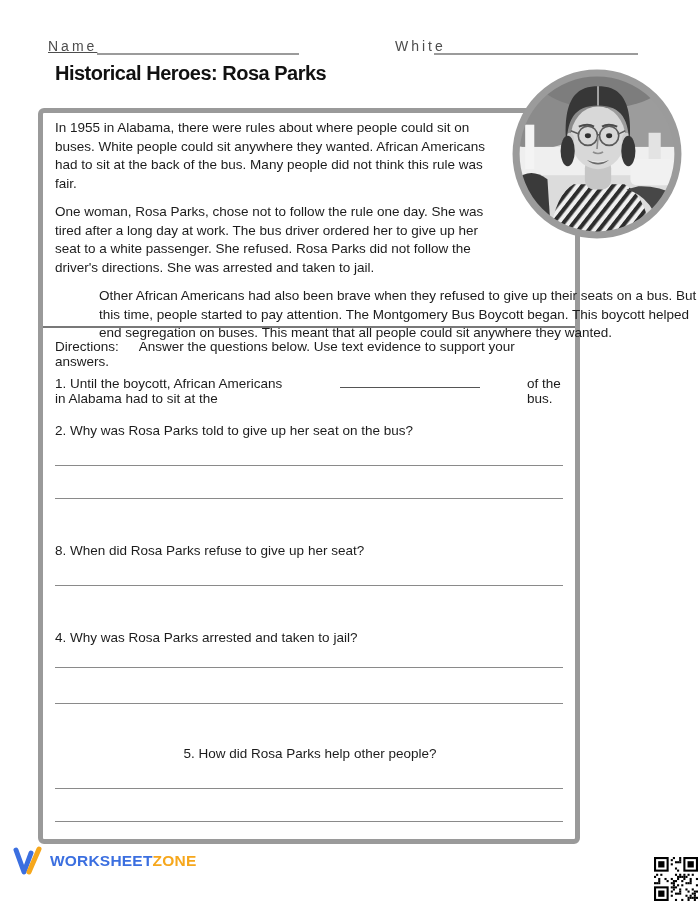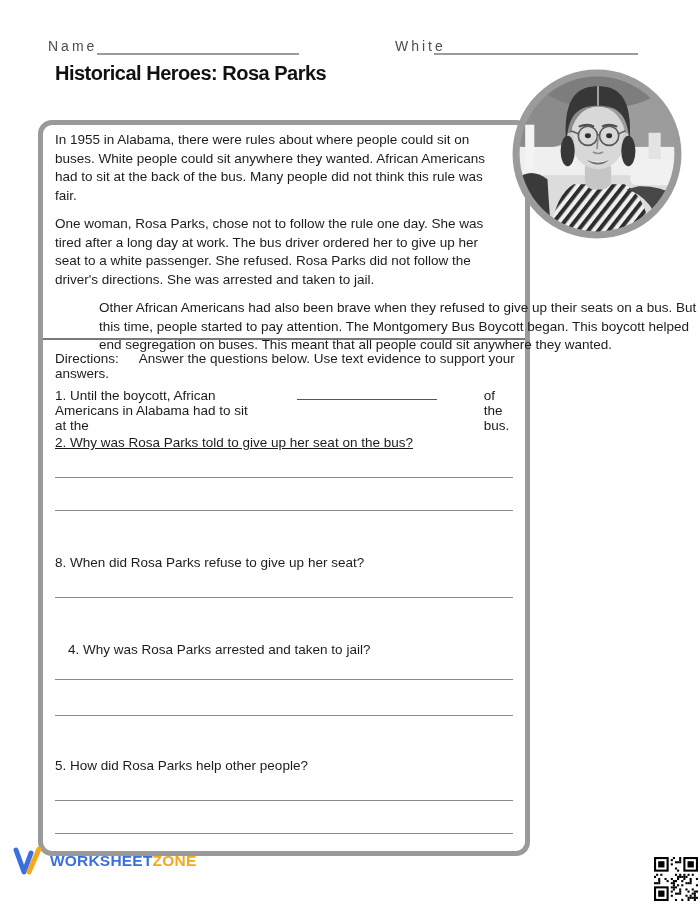--- a/index.html
+++ b/index.html
@@ -9,54 +9,54 @@
     --line-gray:#8a8a8a;
     --text-dark:#1c1c1c;
   }
   *{box-sizing:border-box;margin:0;padding:0;}
   html,body{background:#ffffff;}
   body{font-family:"Liberation Sans", sans-serif;}
   .page{position:relative;width:700px;height:906px;background:#fff;overflow:hidden;}
 
   
   .field-label{position:absolute;font-size:14px;color:#4d4d4d;letter-spacing:3px;}
-  .name-label{left:48px;top:38px;}
+  .name-label{left:48px;top:38px;text-decoration:underline;}
   .date-label{left:395px;top:38px;}
   .write-line{position:absolute;border-bottom:2px solid #9b9b9b;height:1px;}
   .name-line{left:97px;top:53px;width:202px;}
   .date-line{left:434px;top:53px;width:204px;}
 
   .page-title{position:absolute;left:55px;top:62px;width:470px;
     font-size:20px;font-weight:bold;letter-spacing:-0.5px;color:#111;}
 
   
   .photo{position:absolute;left:509px;top:66px;width:176px;height:176px;z-index:5;}
 
   
-  .box{position:absolute;left:38px;top:120px;width:492px;height:736px;
-    border:5px solid var(--box-border);border-radius:14px;background:#fff;}
+  .box{position:absolute;left:38px;top:108px;width:542px;height:736px;
+    border:5px solid var(--box-border);border-radius:6px;background:#fff;}
   .passage{padding:6px 10px 0 12px;}
   .para{font-size:13.5px;line-height:18.5px;color:var(--text-dark);margin-bottom:10px;}
   .para-narrow{width:452px;}
   .para-wide{width:600px;margin-left:44px;}
 
   .divider{position:absolute;left:0;right:0;top:213px;border-top:2.5px solid #787878;}
 
   .directions{position:absolute;left:12px;right:10px;top:226px;font-size:13.5px;color:var(--text-dark);}
   .dir-label{font-weight:normal;}
   .dir-text{margin-left:20px;}
 
   .q{position:absolute;left:12px;right:10px;font-size:13.5px;color:var(--text-dark);gap:41px;}
   .q1{top:262px;display:flex;align-items:baseline;}
   .q1-blank{flex:1;min-width:140px;border-bottom:1.7px solid #555;
     margin:0 6px 2px 6px;height:13px;}
-  .q2{top:310px;text-decoration:underline;}
+  .q2{top:310px;}
   .q3{top:430px;}
-  .q4{top:517px;margin-left:13px;}
-  .q5{top:633px;}
+  .q4{top:517px;}
+  .q5{top:633px;text-align:center;}
 
   .ans-line{position:absolute;left:12px;right:12px;border-bottom:1.8px solid var(--line-gray);height:1px;}
 
   
   .logo{position:absolute;left:12px;top:845px;display:flex;align-items:center;}
   .logo-mark{width:32px;height:32px;}
   .brand-text{margin-left:6px;font-size:15.5px;font-weight:bold;letter-spacing:0.2px;}
   .brand-first{color:var(--brand-blue);}
   .brand-second{color:var(--brand-orange);}
 

